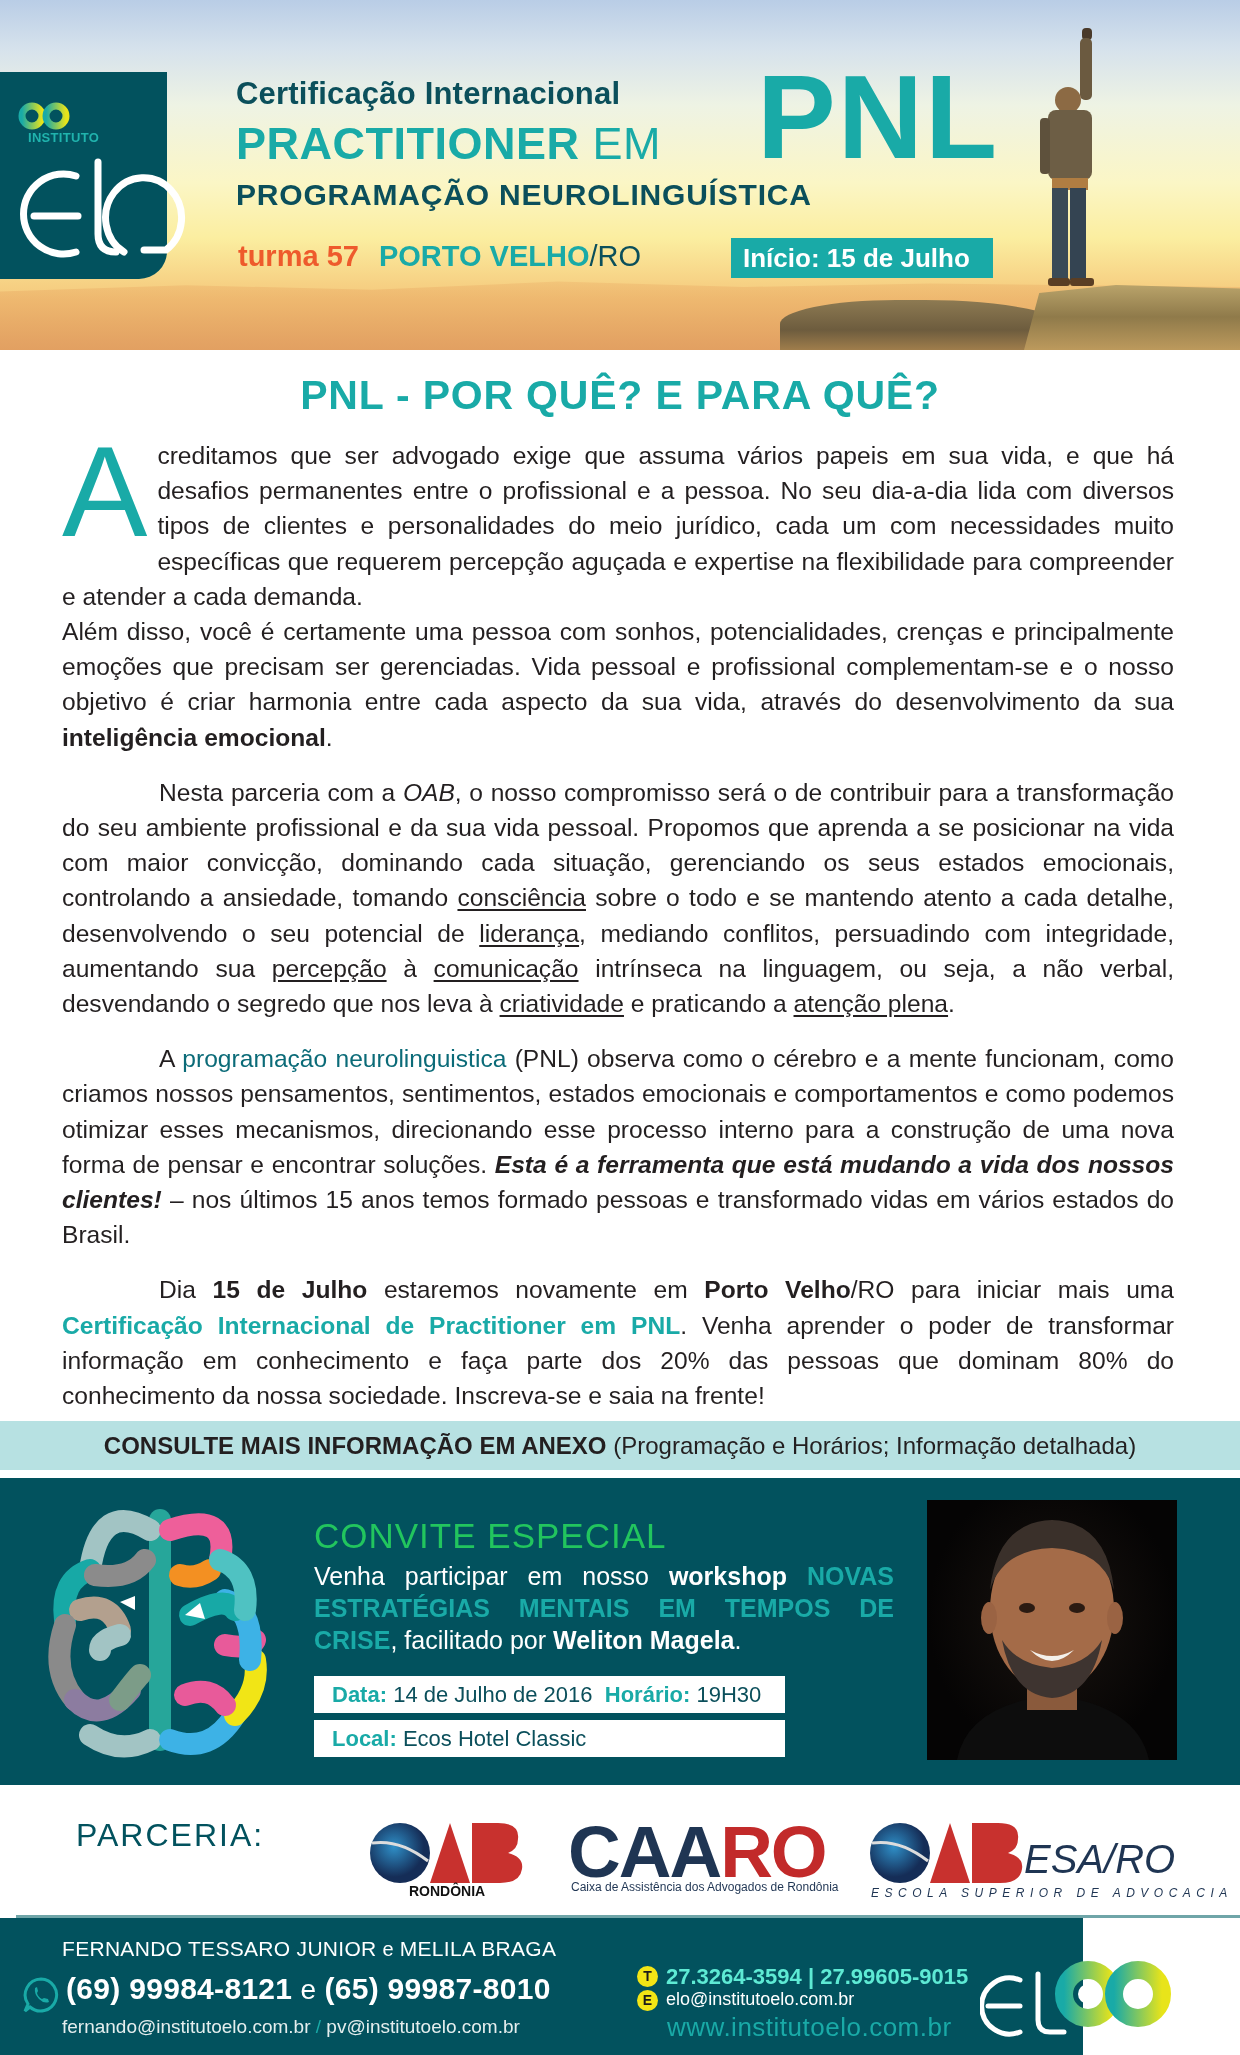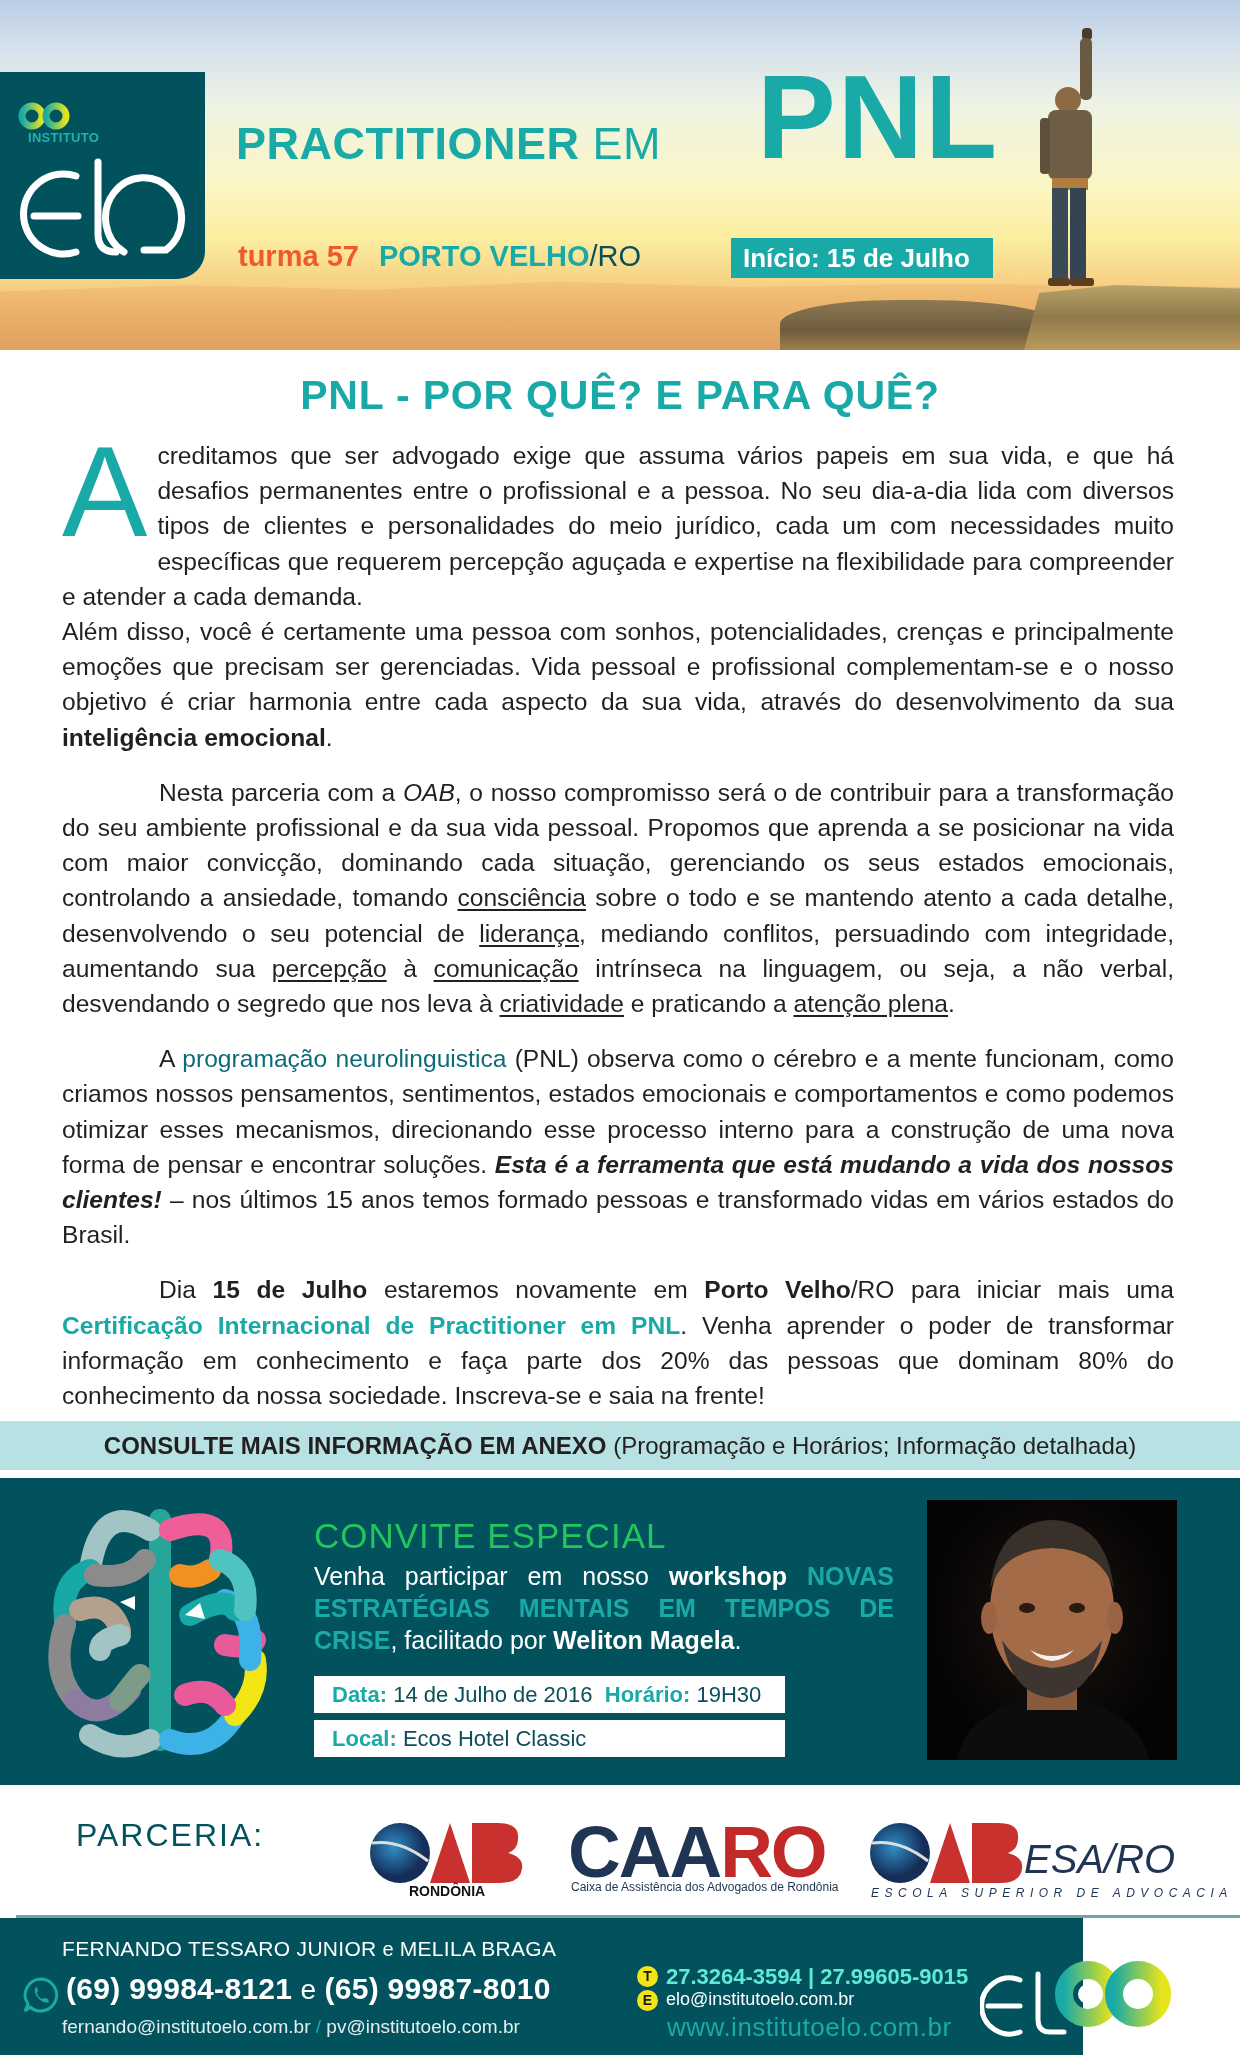--- a/index.html
+++ b/index.html
@@ -13,21 +13,21 @@
   .banner .hills { position: absolute; left: 0; bottom: 0; width: 100%; height: 90px;
     background: linear-gradient(180deg, rgba(240,190,120,0.0) 0%, rgba(236,178,106,0.75) 45%, rgba(225,158,96,0.9) 100%);
     clip-path: polygon(0 35%, 15% 28%, 30% 33%, 45% 24%, 60% 30%, 75% 26%, 100% 30%, 100% 100%, 0 100%); }
   .banner .rock-small { position: absolute; left: 780px; top: 300px; width: 290px; height: 60px; border-radius: 40% 50% 0 0;
     background: linear-gradient(180deg, #8d7a52 0%, #6d5c3e 50%, #b88e52 100%); }
   .banner .rock-big { position: absolute; left: 1020px; top: 285px; width: 240px; height: 80px;
     background: linear-gradient(180deg, #b9a36a 0%, #8f7a4a 40%, #d1a865 100%);
     clip-path: polygon(8% 10%, 40% 0, 100% 5%, 100% 100%, 0 100%); }
   .person { position: absolute; left: 1030px; top: 22px; width: 80px; height: 272px; }
 
-  .logo-box { position: absolute; left: 0; top: 72px; width: 205px; height: 207px; background: #02525e; border-radius: 0 0 28px 0; }
+  .logo-box { position: absolute; left: 0; top: 72px; width: 167px; height: 207px; background: #02525e; border-radius: 0 0 28px 0; }
   .logo-box .inf { position: absolute; left: 18px; top: 30px; }
   .logo-box .inst { position: absolute; left: 28px; top: 58px; color: #20b3ad; font-size: 13px; font-weight: bold; letter-spacing: 0.3px; }
   .logo-box .elo { position: absolute; left: 16px; top: 62px; }
 
   .hd-line1 { position: absolute; left: 236px; top: 76px; font-size: 31px; font-weight: bold; color: #0b4f5b; letter-spacing: 0.2px; }
   .hd-line2 { position: absolute; left: 236px; top: 118px; font-size: 45px; font-weight: bold; color: #19aaa7; letter-spacing: 0.5px; }
   .hd-line2 .em { font-weight: normal; color: #19aaa7; }
   .hd-pnl { position: absolute; left: 757px; top: 58px; font-size: 118px; font-weight: bold; color: #19aaa7; letter-spacing: 2px; line-height: 1; }
   .hd-line3 { position: absolute; left: 236px; top: 178px; font-size: 30px; font-weight: bold; color: #0b4f5b; letter-spacing: 0.8px; }
   .hd-line4 { position: absolute; left: 238px; top: 240px; font-size: 29px; font-weight: bold; }
@@ -129,25 +129,27 @@
     </svg>
     <div class="inst">INSTITUTO</div>
     <svg class="elo" width="176" height="130" viewBox="0 0 176 130">
       <path d="M60 42 A40 40 0 1 0 60 118" fill="none" stroke="#fff" stroke-width="7" stroke-linecap="round"></path>
       <line x1="18" y1="82" x2="62" y2="82" stroke="#fff" stroke-width="7" stroke-linecap="round"></line>
       <path d="M82 28 L82 100 Q82 118 100 118" fill="none" stroke="#fff" stroke-width="7" stroke-linecap="round"></path>
       <path d="M108 118 A38 40 0 1 1 150 116 L128 116" fill="none" stroke="#fff" stroke-width="7" stroke-linecap="round"></path>
     </svg>
   </div>
 
+  <div class="hd-line1">Certificação Internacional</div>
   <div class="hd-line2">
     <span>PRACTITIONER</span>
     <span class="em">EM</span>
   </div>
   <div class="hd-pnl">PNL</div>
+  <div class="hd-line3">PROGRAMAÇÃO NEUROLINGUÍSTICA</div>
   <div class="hd-line4">
     <span class="turma">turma 57</span>
     <span class="city">PORTO VELHO</span><span class="uf">/RO</span>
   </div>
   <div class="inicio">Início: 15 de Julho</div>
 </div>
 
 <h1 class="sec-title">
   <b>PNL</b><span> - POR QUÊ? E PARA QUÊ?</span>
 </h1>

